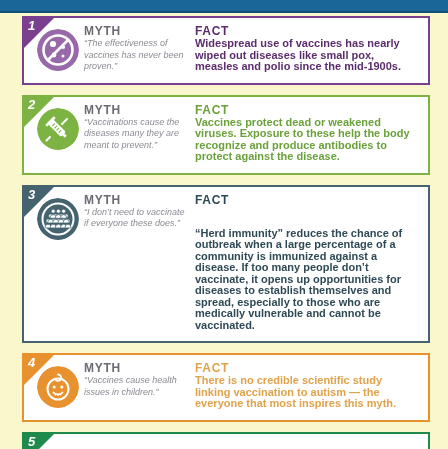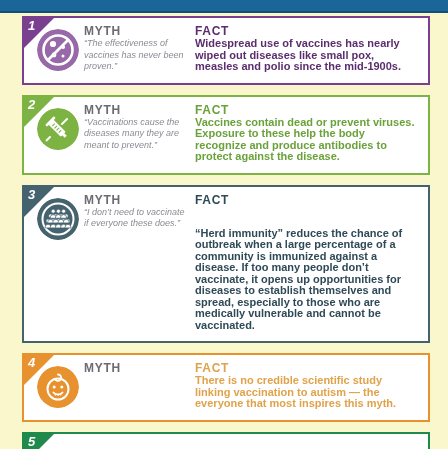--- a/index.html
+++ b/index.html
@@ -168,21 +168,21 @@
               </g>
             </g>
           </svg>
         </div>
         <div class="myth-cell">
           <div class="col-label myth-label">MYTH</div>
           <div class="myth-text">“Vaccinations cause the diseases many they are meant to prevent.”</div>
         </div>
         <div class="fact-cell">
           <div class="col-label" style="color: rgb(106, 162, 58);">FACT</div>
-          <div class="fact-text" style="color: rgb(106, 162, 58);">Vaccines contain dead or prevent viruses. Exposure to these help the body recognize and produce antibodies to protect against the disease.</div>
+          <div class="fact-text" style="color: rgb(106, 162, 58);">Vaccines protect dead or weakened viruses. Exposure to these help the body recognize and produce antibodies to protect against the disease.</div>
         </div>
       </div>
     </div>
     <div class="card" style="border-color: rgb(69, 99, 111);">
       <div class="corner">
         <svg width="30" height="30" viewBox="0 0 30 30">
           <path d="M0 0 L30 0 L0 30 Z" fill="#45636f"></path>
         </svg>
         <span class="corner-num">3</span>
       </div>
@@ -243,20 +243,21 @@
             <circle cx="17.2" cy="21" r="1.5" fill="#ffffff"></circle>
             <circle cx="24.8" cy="21" r="1.5" fill="#ffffff"></circle>
             <path d="M16.5 26.5 a5 3.4 0 0 0 9 0" fill="none" stroke="#ffffff" stroke-width="1.8" stroke-linecap="round"></path>
             <line x1="18.4" y1="27.6" x2="18.4" y2="29.4" stroke="#ffffff" stroke-width="1.1"></line>
             <line x1="21" y1="28" x2="21" y2="30" stroke="#ffffff" stroke-width="1.1"></line>
             <line x1="23.6" y1="27.6" x2="23.6" y2="29.4" stroke="#ffffff" stroke-width="1.1"></line>
           </svg>
         </div>
         <div class="myth-cell">
           <div class="col-label myth-label">MYTH</div>
+          <div class="myth-text">“Vaccines cause health issues in children.”</div>
         </div>
         <div class="fact-cell">
           <div class="col-label" style="color: rgb(224, 162, 74);">FACT</div>
           <div class="fact-text" style="color: rgb(224, 162, 74);">There is no credible scientific study linking vaccination to autism — the everyone that most inspires this myth.</div>
         </div>
       </div>
     </div>
     <div class="card c5" style="border-color: rgb(31, 138, 76);">
       <div class="corner">
         <svg width="30" height="30" viewBox="0 0 30 30">

